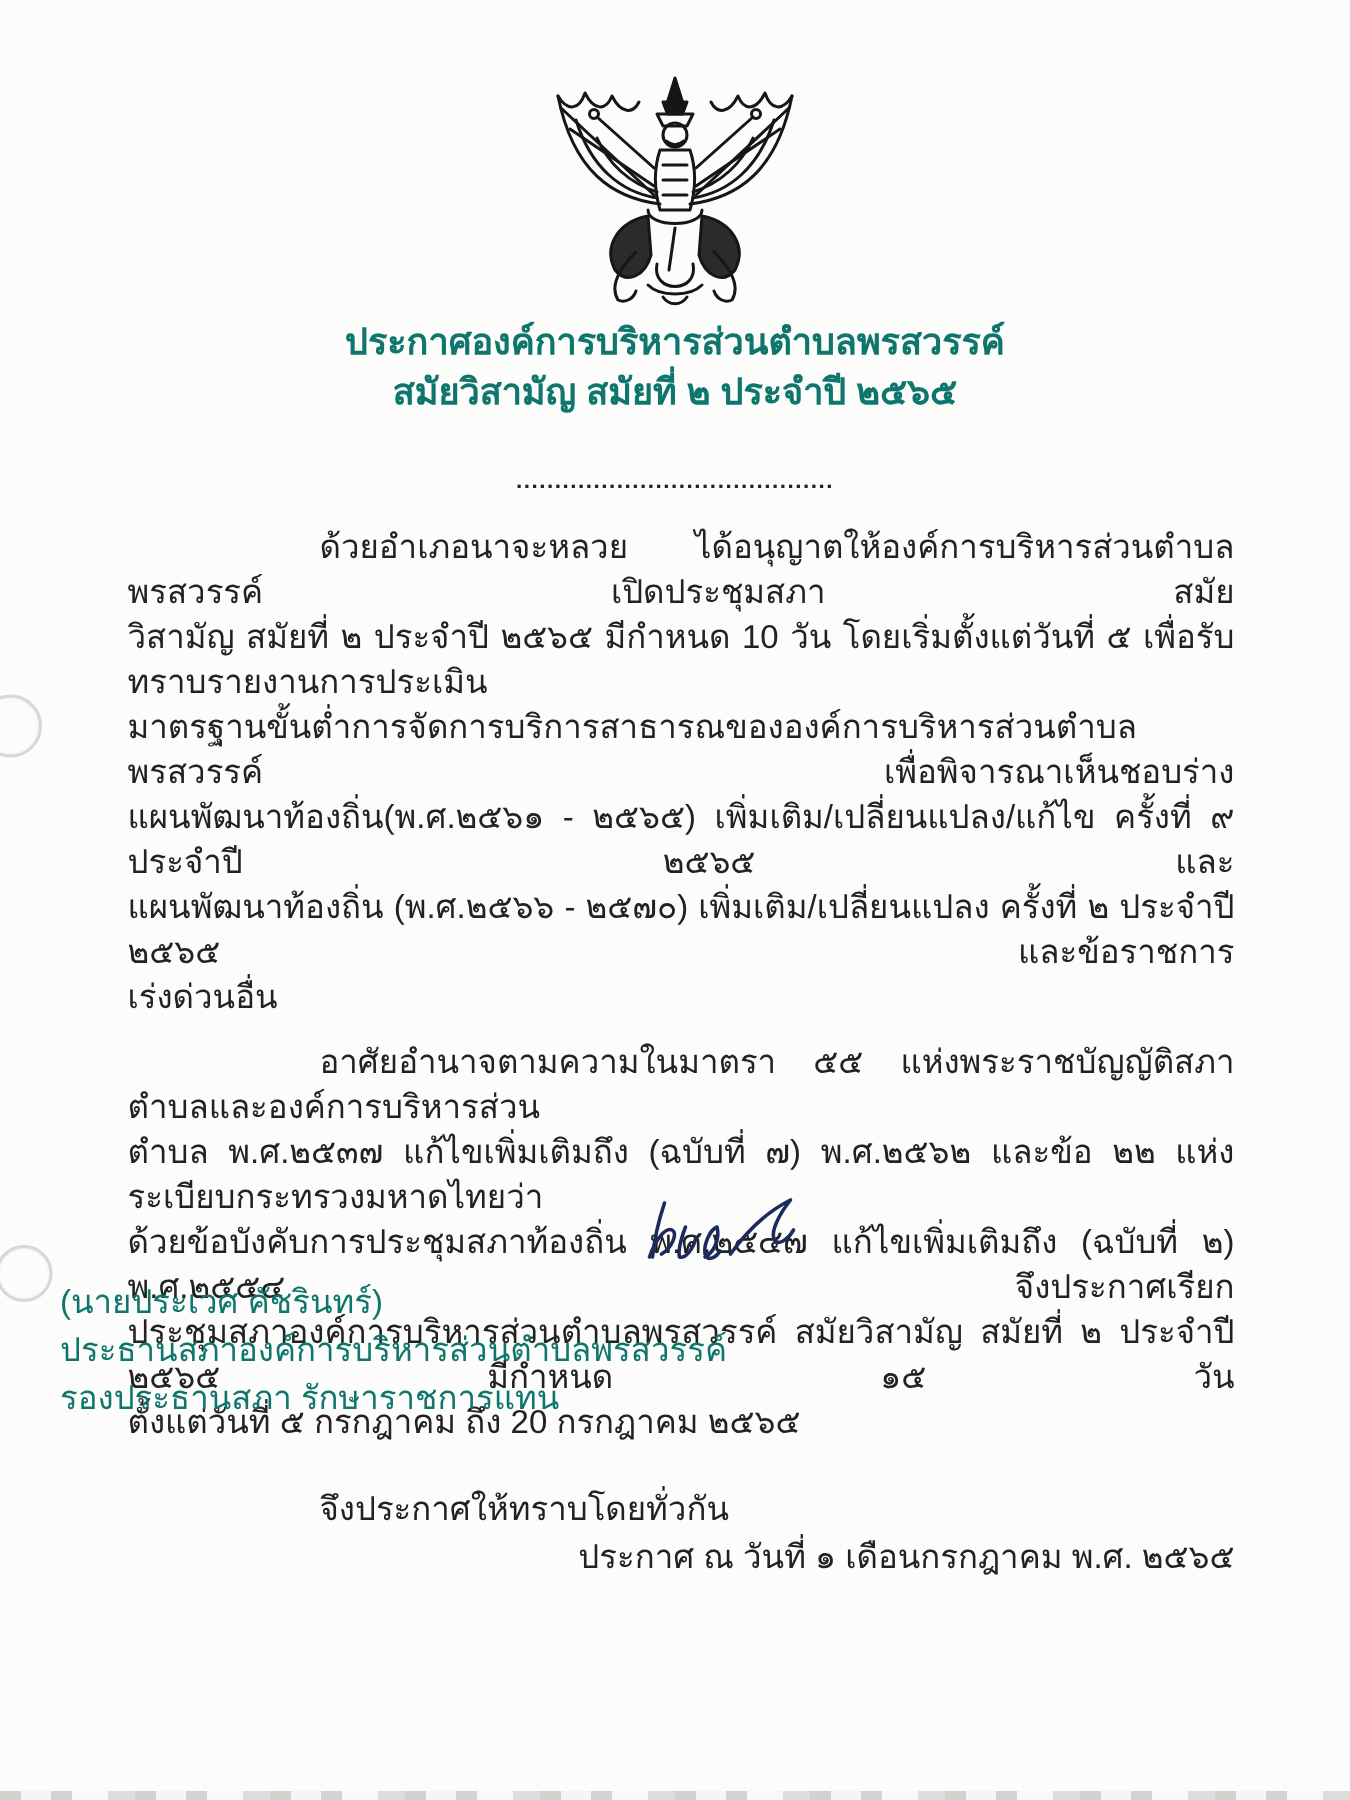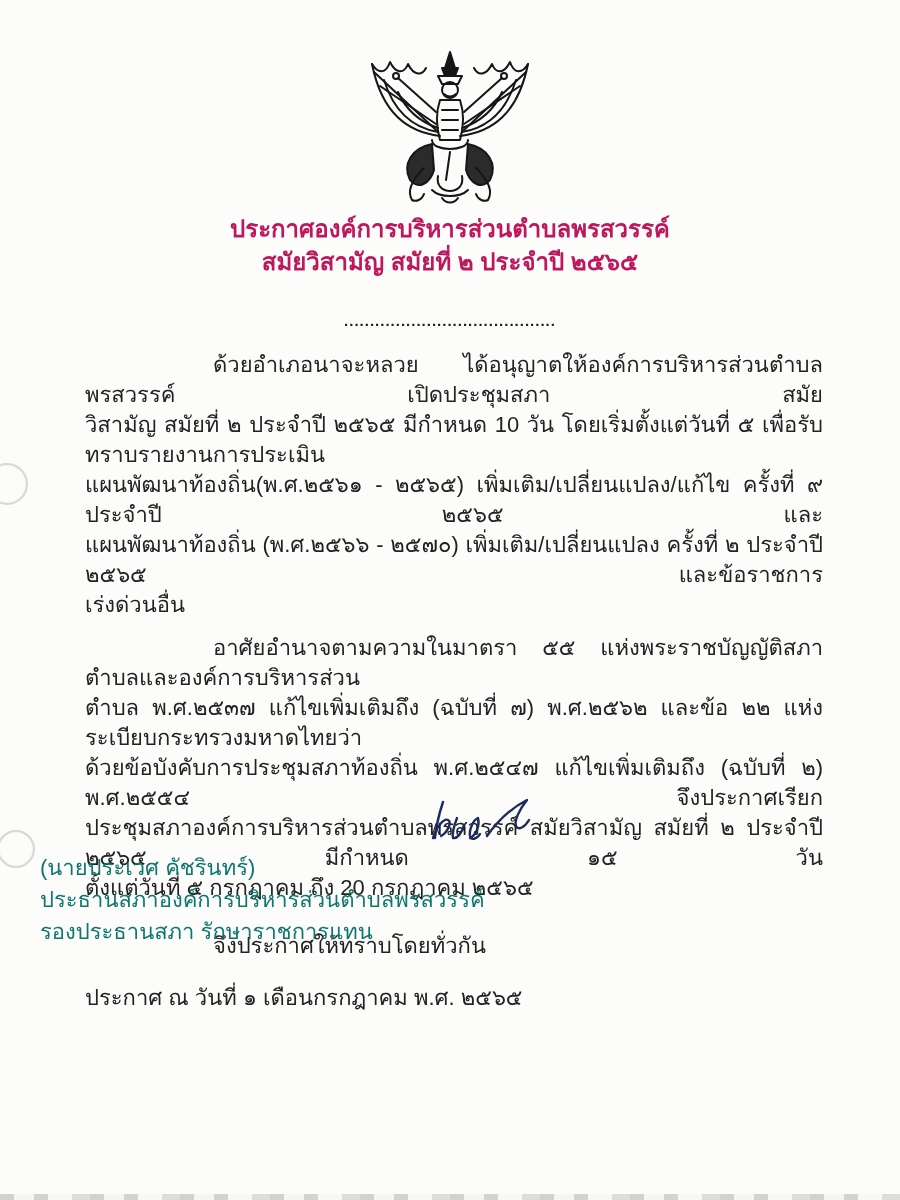--- a/index.html
+++ b/index.html
@@ -22,21 +22,21 @@
     transform:translateX(-50%);
   }
   
   .title-block{
     position:absolute;
     top:212px;left:0;width:100%;
     text-align:center;
     font-size:24px;
     font-weight:700;
     line-height:33px;
-    color:#be185d;
+    color:#0f766e;
   }
   .dots-line{
     position:absolute;
     top:312px;left:0;width:100%;
     text-align:center;
     font-weight:700;
     font-size:15px;
     letter-spacing:1px;
     color:#222;
   }
@@ -47,22 +47,22 @@
     font-size:22px;
     line-height:30px;
     color:#222;
   }
   .line{width:100%;}
   .line.just{text-align:justify;text-align-last:justify;}
   .line.indent{text-indent:128px;}
   .para-gap{height:13px;}
   .closing-line{margin-top:28px;text-indent:128px;}
   .date-line{
-    margin-top:22px;
-    text-align:left;
+    margin-top:2px;
+    text-align:right;
     text-indent:0;
   }
   
   .sig-block{
     position:absolute;
     top:788px;left:0;width:100%;
     text-align:left;
     font-size:22px;
     line-height:32px;
     color:#0f766e;
@@ -149,20 +149,21 @@
     <div>ประกาศองค์การบริหารส่วนตำบลพรสวรรค์</div>
     <div>สมัยวิสามัญ สมัยที่ ๒ ประจำปี ๒๕๖๕</div>
   </div>
 
   <div class="dots-line">.........................................</div>
 
   <div class="body-text">
     <div>
       <div class="line just indent">ด้วยอำเภอนาจะหลวย ได้อนุญาตให้องค์การบริหารส่วนตำบลพรสวรรค์ เปิดประชุมสภา สมัย</div>
       <div class="line just">วิสามัญ สมัยที่ ๒  ประจำปี ๒๕๖๕ มีกำหนด 10 วัน  โดยเริ่มตั้งแต่วันที่ ๕ เพื่อรับทราบรายงานการประเมิน</div>
+      <div class="line just">มาตรฐานขั้นต่ำการจัดการบริการสาธารณขององค์การบริหารส่วนตำบลพรสวรรค์ เพื่อพิจารณาเห็นชอบร่าง</div>
       <div class="line just">แผนพัฒนาท้องถิ่น(พ.ศ.๒๕๖๑ - ๒๕๖๕) เพิ่มเติม/เปลี่ยนแปลง/แก้ไข ครั้งที่ ๙ ประจำปี ๒๕๖๕ และ</div>
       <div class="line just">แผนพัฒนาท้องถิ่น (พ.ศ.๒๕๖๖ - ๒๕๗๐) เพิ่มเติม/เปลี่ยนแปลง ครั้งที่ ๒ ประจำปี ๒๕๖๕ และข้อราชการ</div>
       <div class="line">เร่งด่วนอื่น</div>
     </div>
 
     <div class="para-gap"></div>
 
     <div>
       <div class="line just indent">อาศัยอำนาจตามความในมาตรา ๕๕ แห่งพระราชบัญญัติสภาตำบลและองค์การบริหารส่วน</div>
       <div class="line just">ตำบล พ.ศ.๒๕๓๗  แก้ไขเพิ่มเติมถึง (ฉบับที่ ๗) พ.ศ.๒๕๖๒ และข้อ ๒๒ แห่งระเบียบกระทรวงมหาดไทยว่า</div>

